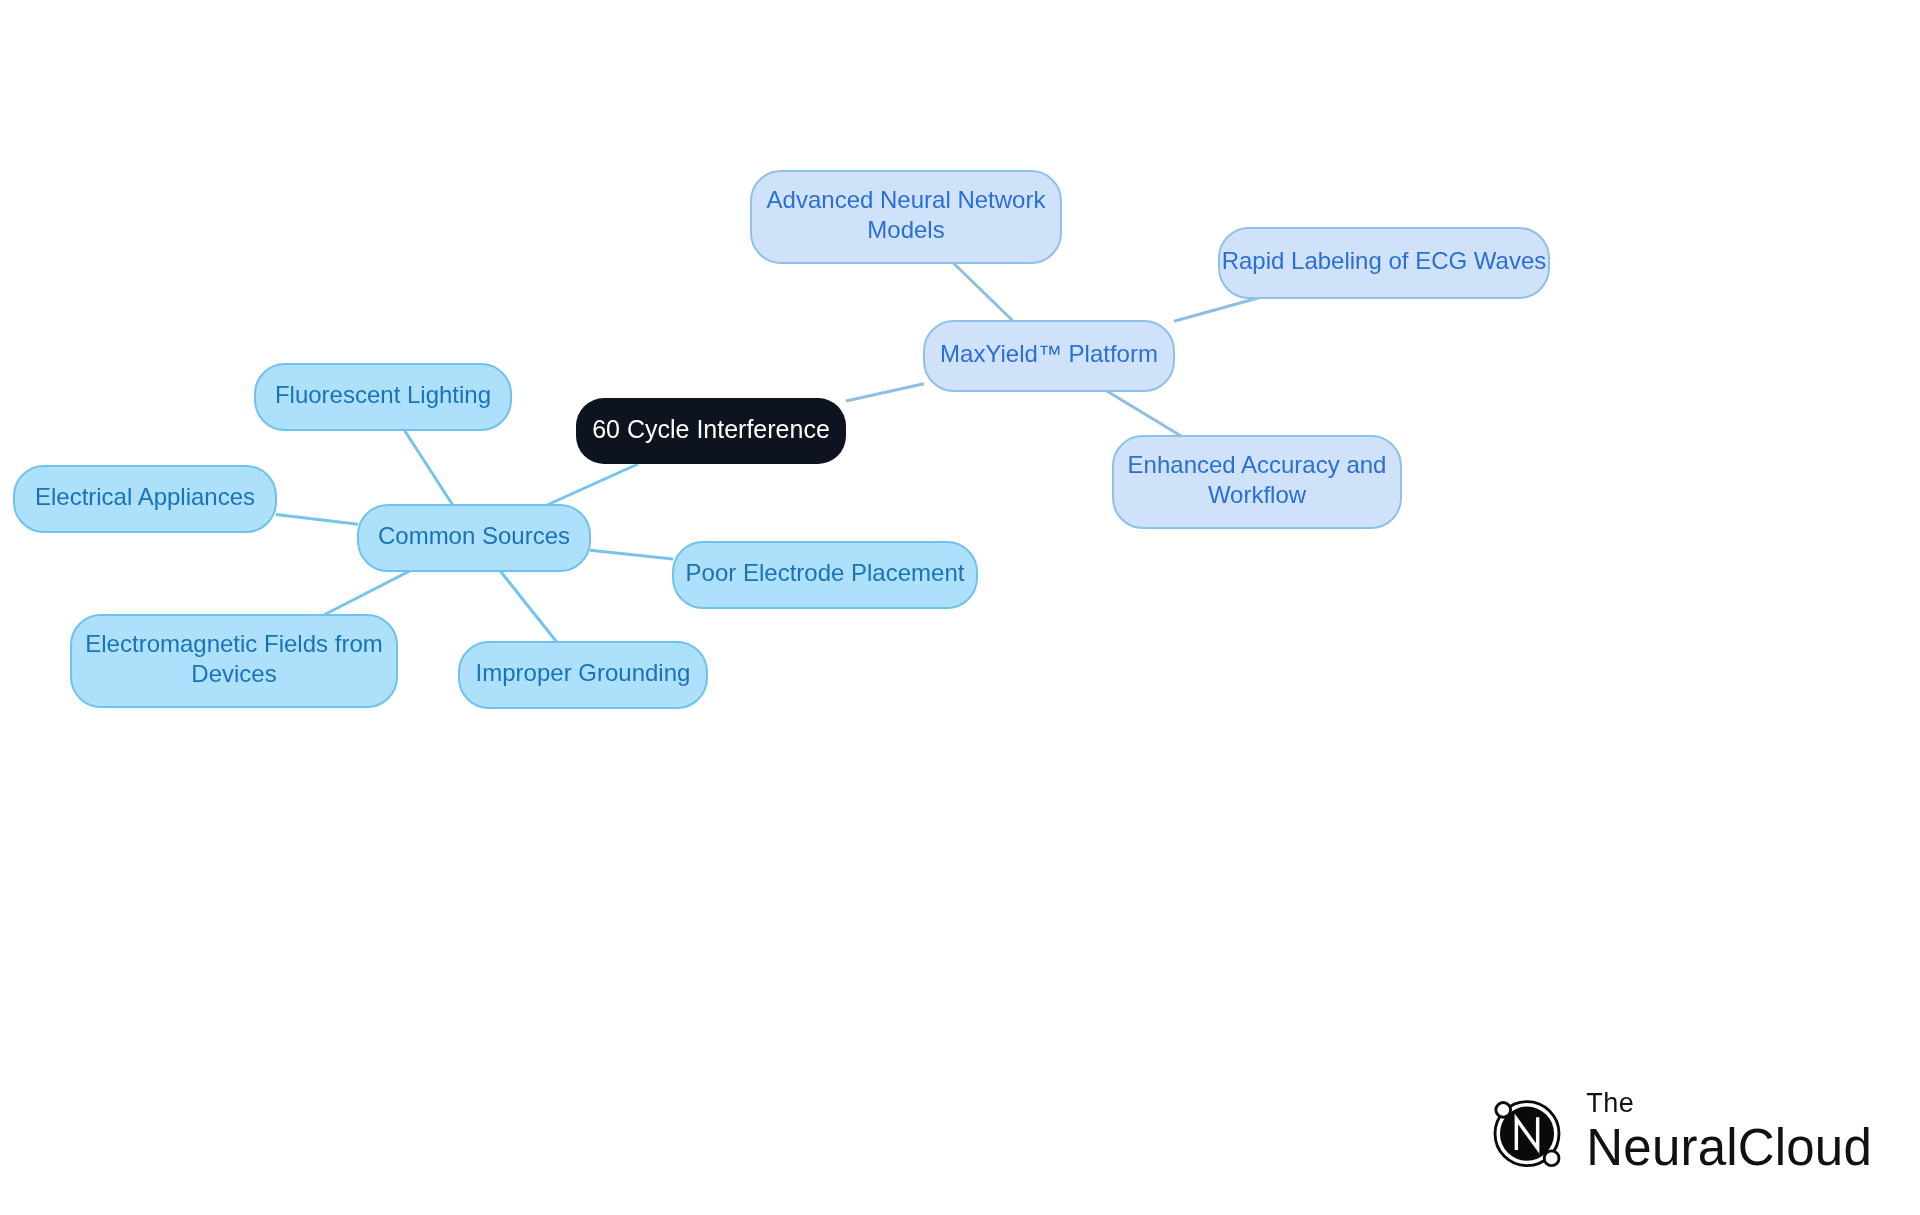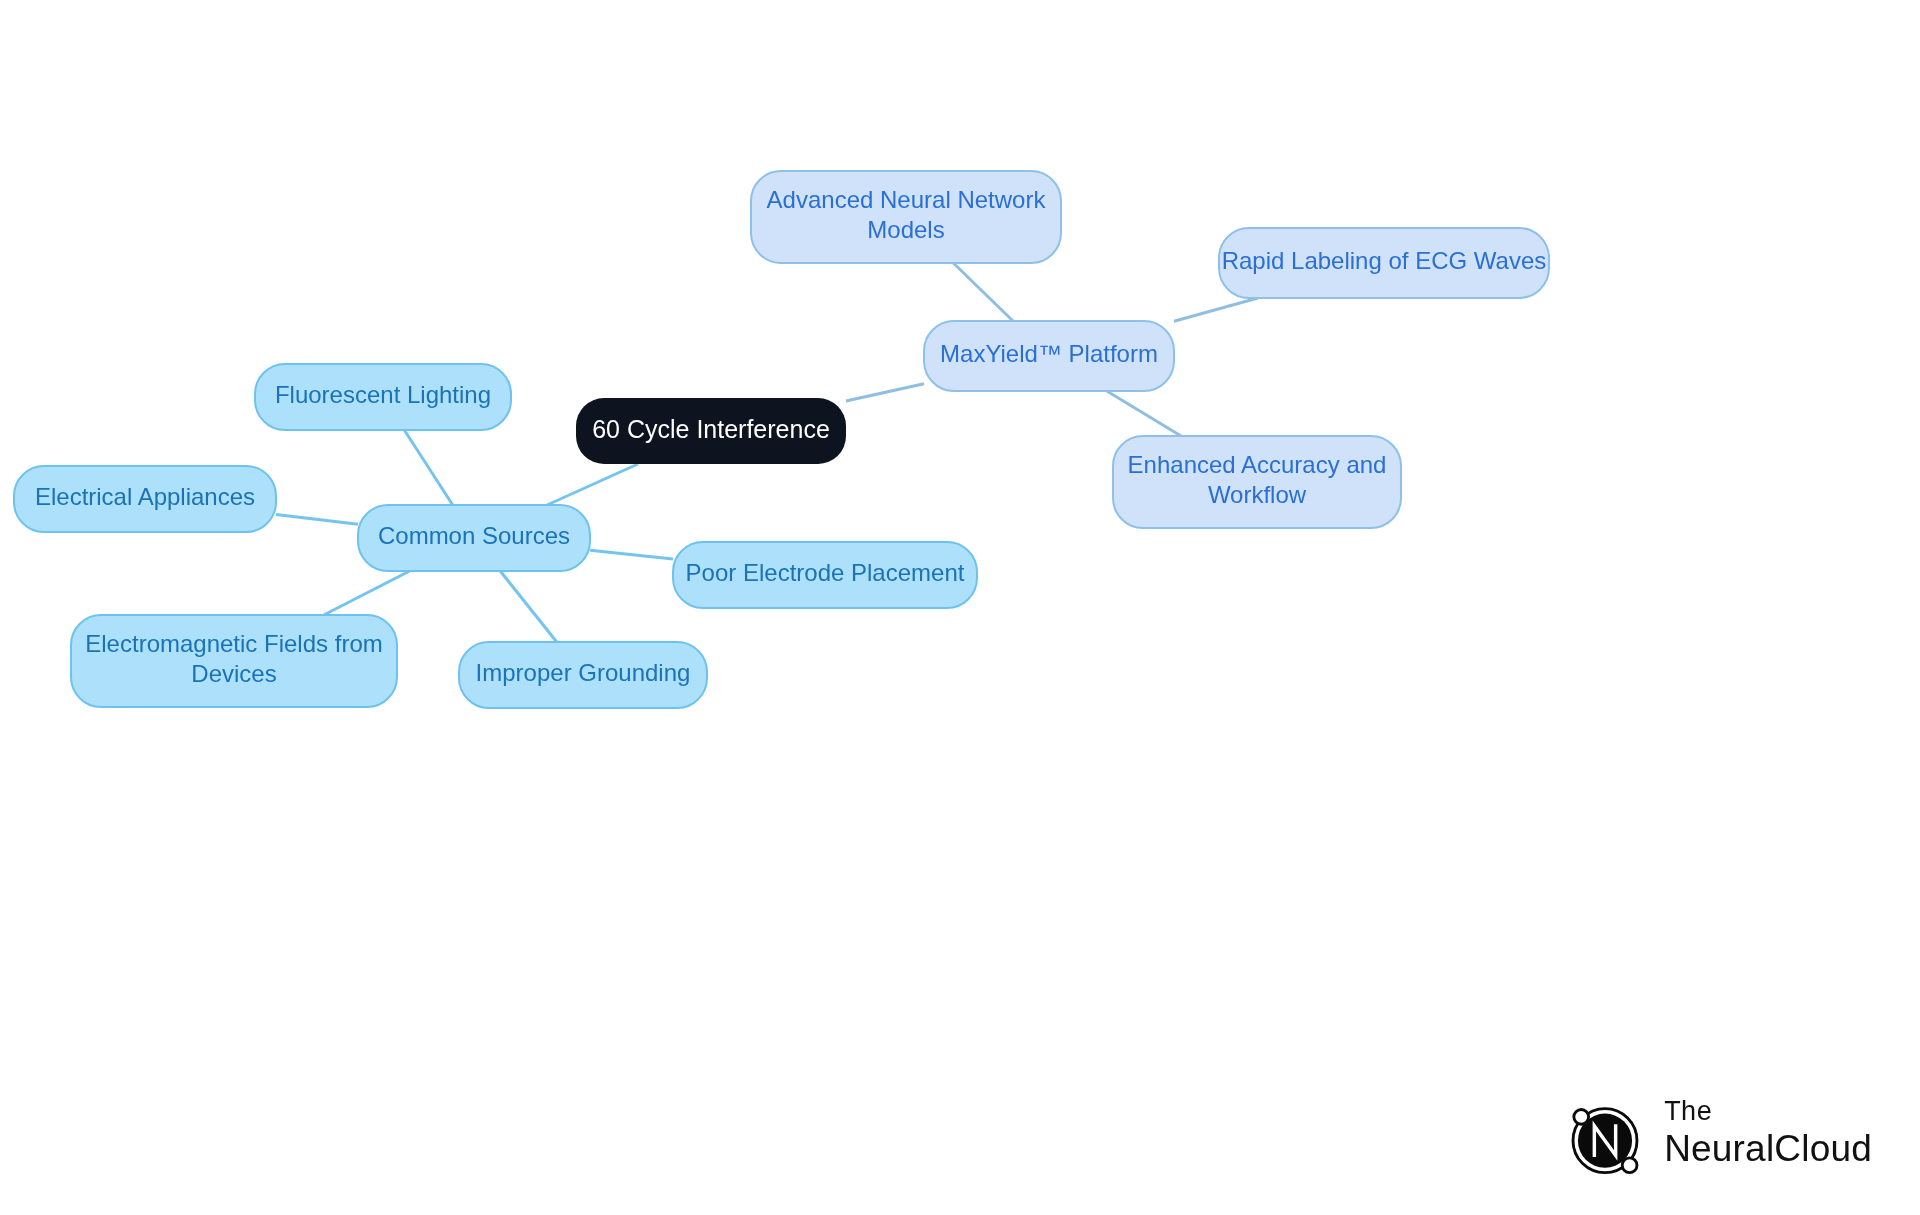--- a/index.html
+++ b/index.html
@@ -37,23 +37,23 @@
     font-family: "Liberation Sans", sans-serif;
     text-anchor: middle;
     dominant-baseline: middle;
     pointer-events: none;
   }
 
   
   #brand-logo {
     position: absolute;
     right: 48px;
-    bottom: 35px;
+    bottom: 42px;
     display: flex;
-    align-items: flex-start;
+    align-items: flex-end;
     gap: 18px;
   }
   #brand-mark {
     width: 82px;
     height: 82px;
     flex: none;
     display: block;
   }
   #brand-wordmark {
     display: flex;
@@ -61,21 +61,21 @@
     line-height: 1.0;
     color: #111111;
   }
   #brand-wordmark .brand-the {
     font-size: 27px;
     letter-spacing: 0.5px;
     font-weight: 400;
     margin-bottom: 5px;
   }
   #brand-wordmark .brand-name {
-    font-size: 37px;
+    font-size: 51px;
     letter-spacing: 0.2px;
     font-weight: 400;
   }
 </style>
 </head>
 <body>
 
 <svg id="mindmap-canvas" viewBox="0 0 1920 1215">
   <g id="edge-layer">
       <line class="edge" x1="846" y1="401.0443786982249" x2="924" y2="383.73668639053255" stroke="#8fbee0" stroke-width="3"></line>

